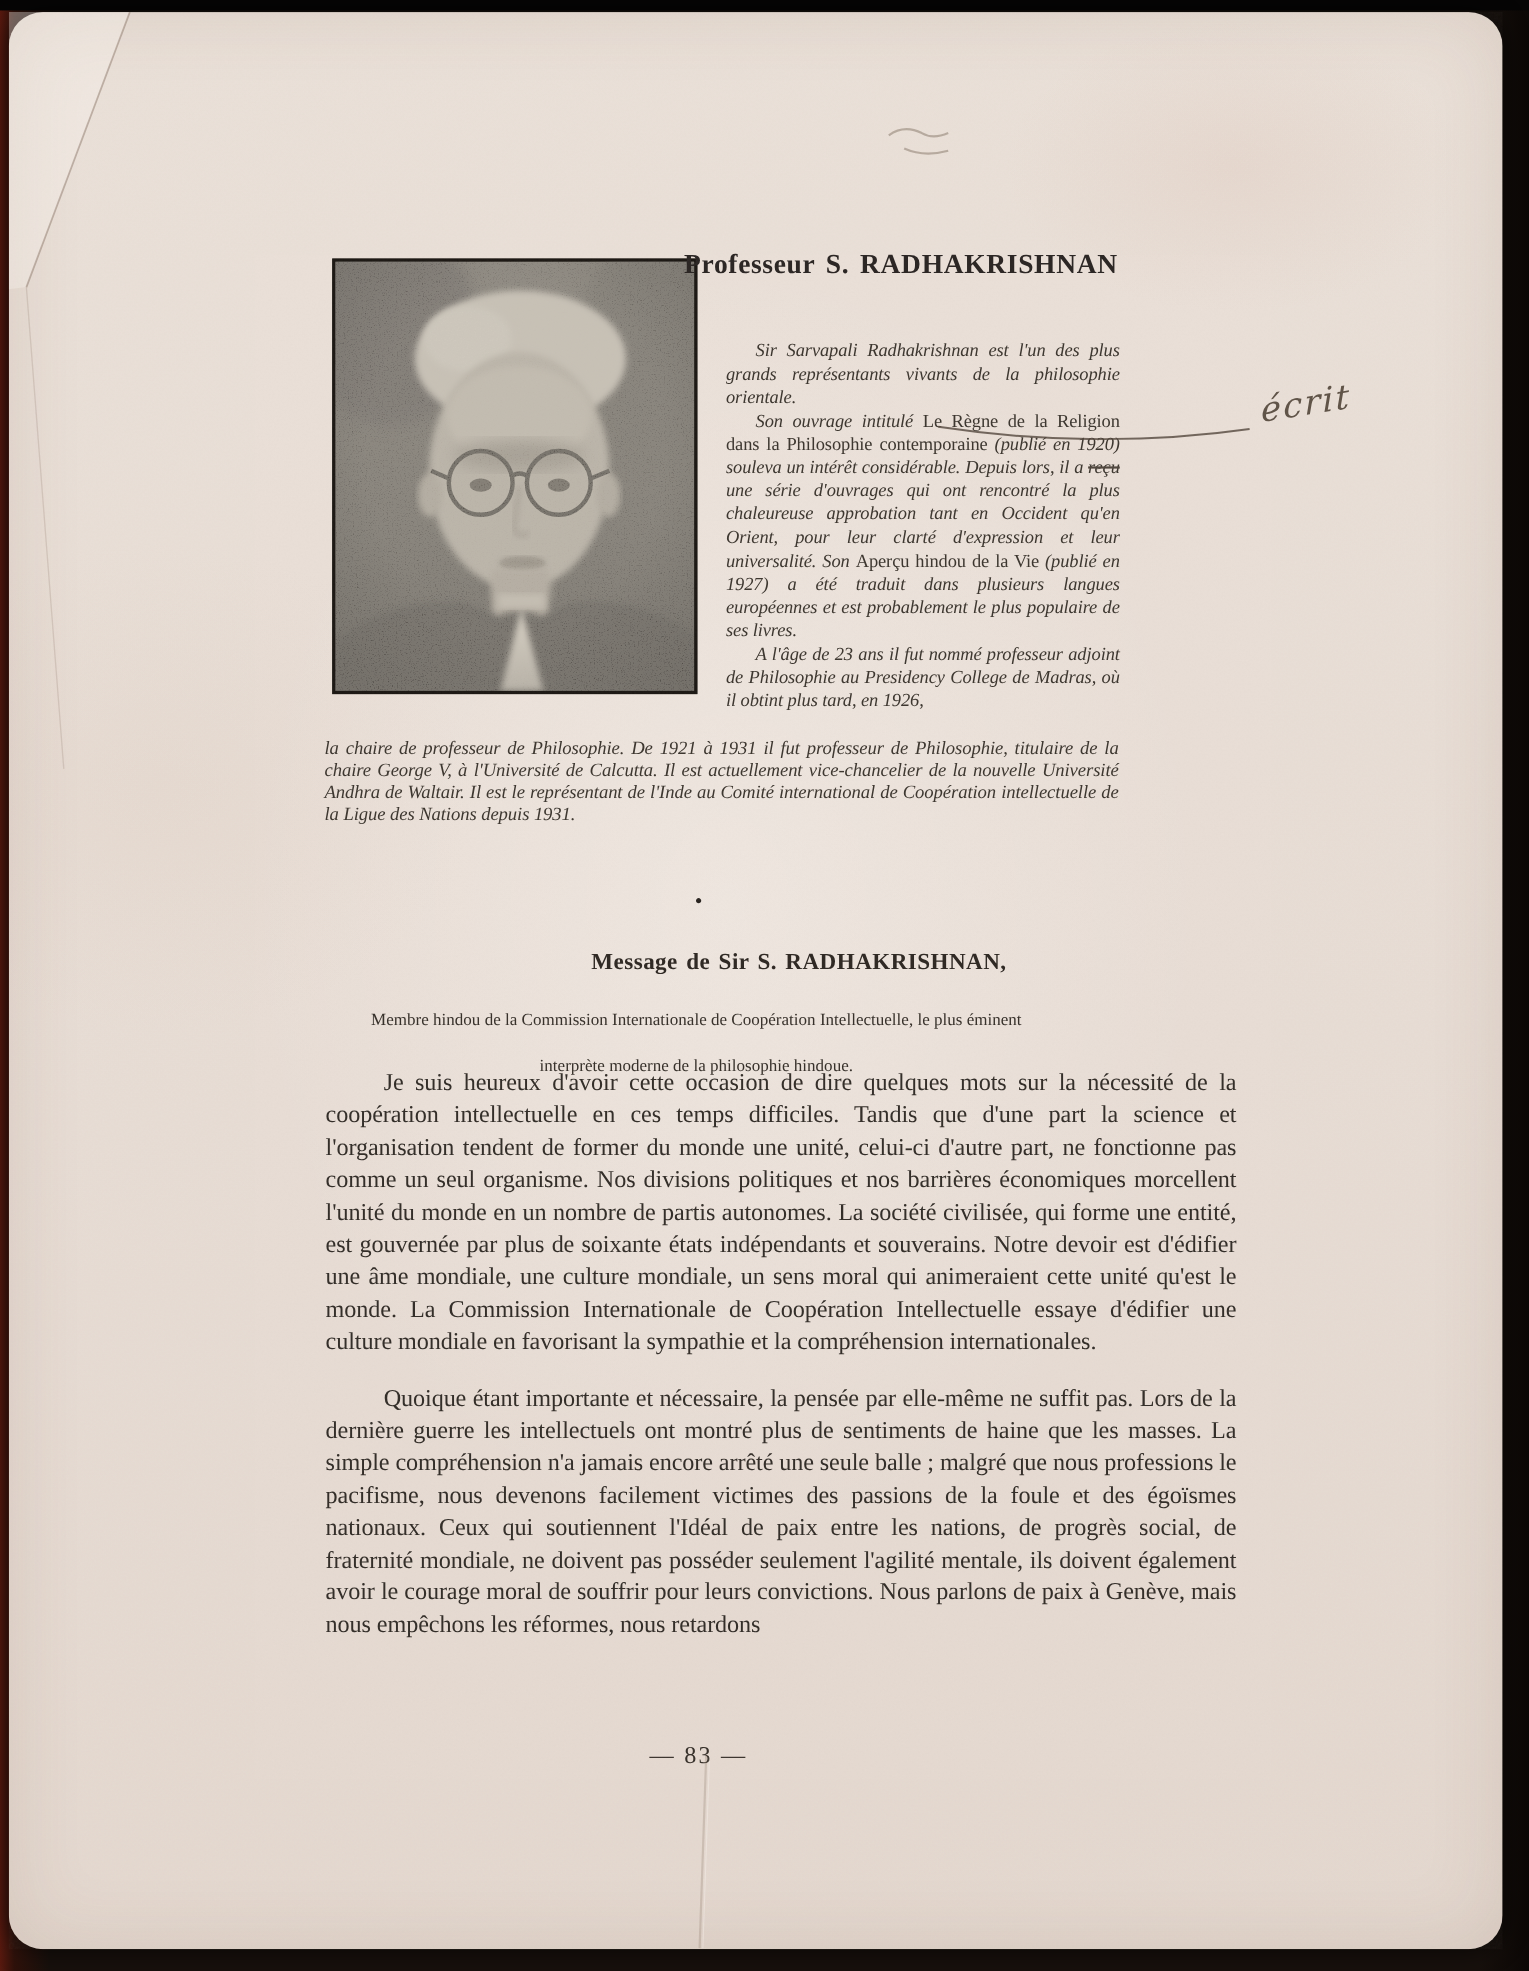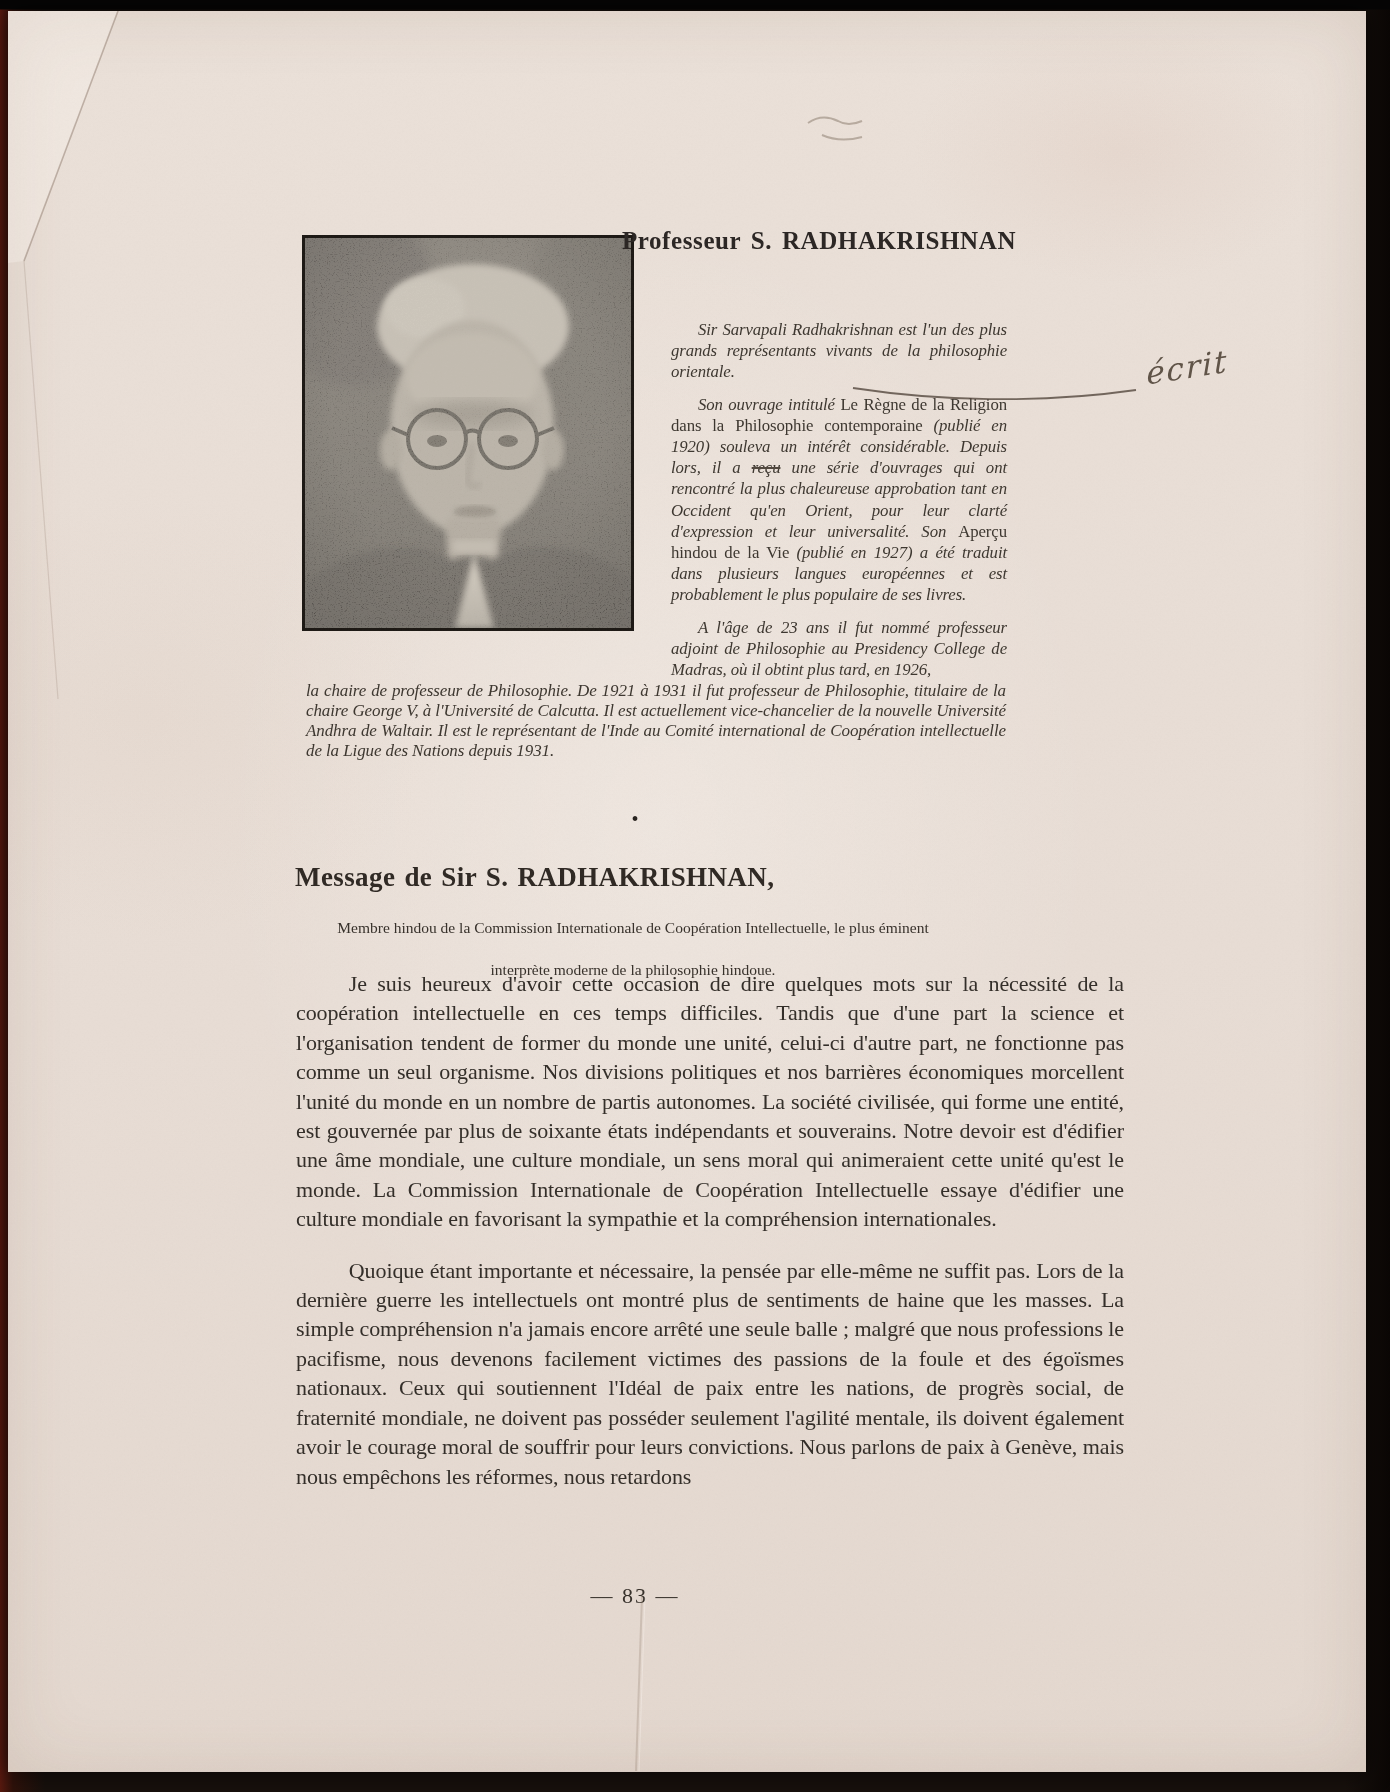--- a/index.html
+++ b/index.html
@@ -15,20 +15,21 @@
   }
   .paper {
     position: absolute;
     left: 8px; top: 11px; right: 24px; bottom: 20px;
     background:
       radial-gradient(ellipse 300px 190px at 82% 8%, rgba(195,145,125,0.10), transparent 70%),
       radial-gradient(ellipse 560px 760px at 48% 46%, rgba(255,252,248,0.30), transparent 78%),
       radial-gradient(ellipse 420px 320px at 10% 40%, rgba(214,194,178,0.14), transparent 70%),
       linear-gradient(176deg, #ece2da, #e9ded6 55%, #e5d9d0);
     box-shadow: inset 0 0 70px rgba(95,65,45,0.12), 0 0 22px rgba(0,0,0,0.65);
+    border-radius: 31px;
   }
   .marks {
     position: absolute; inset: 0; width: 100%; height: 100%;
     z-index: 6; pointer-events: none;
   }
   .photo {
     position: absolute; left: 294px; top: 224px;
     width: 332px; height: 396px;
     box-sizing: border-box;
     border: 3px solid #181410;
@@ -42,21 +43,21 @@
     margin: 0; text-align: center;
     font-size: 25px; font-weight: bold; color: #272220;
     letter-spacing: 0.6px; word-spacing: 3px;
     z-index: 3;
   }
   .bio-col {
     position: absolute; left: 652px; top: 297px; width: 358px;
     z-index: 3;
   }
   .bio-col p, .bio-wide p {
-    margin: 11px;
+    margin: 0;
     font-style: italic;
     color: #39332c;
     text-align: justify;
     letter-spacing: -0.1px;
   }
   .bio-col p { font-size: 16.8px; line-height: 21.2px; text-indent: 1.6em; }
   .bio-wide {
     position: absolute; left: 287px; top: 659px; width: 722px;
     z-index: 3;
   }
@@ -77,22 +78,22 @@
   }
 
   .separator-dot {
     position: absolute; left: 287px; top: 797px; width: 680px;
     text-align: center; font-size: 20px; color: #241f1b; z-index: 3;
     letter-spacing: 0;
   }
 
   .message-heading {
     position: absolute; left: 287px; top: 851px; width: 620px;
-    margin: 0; text-align: left;
-    font-size: 27px; font-weight: bold; color: #2b2520;
+    margin: 0; text-align: right;
+    font-size: 21px; font-weight: bold; color: #2b2520;
     letter-spacing: 0.4px; word-spacing: 2px;
     z-index: 3;
   }
   .message-subtitle {
     position: absolute; left: 257px; top: 886px; width: 736px;
     text-align: center; color: #332d27;
     font-size: 15.5px; line-height: 21.5px; font-weight: bold;
     z-index: 3;
   }
   .message-subtitle .sub-line { font-weight: normal; margin-top: 20px; }

